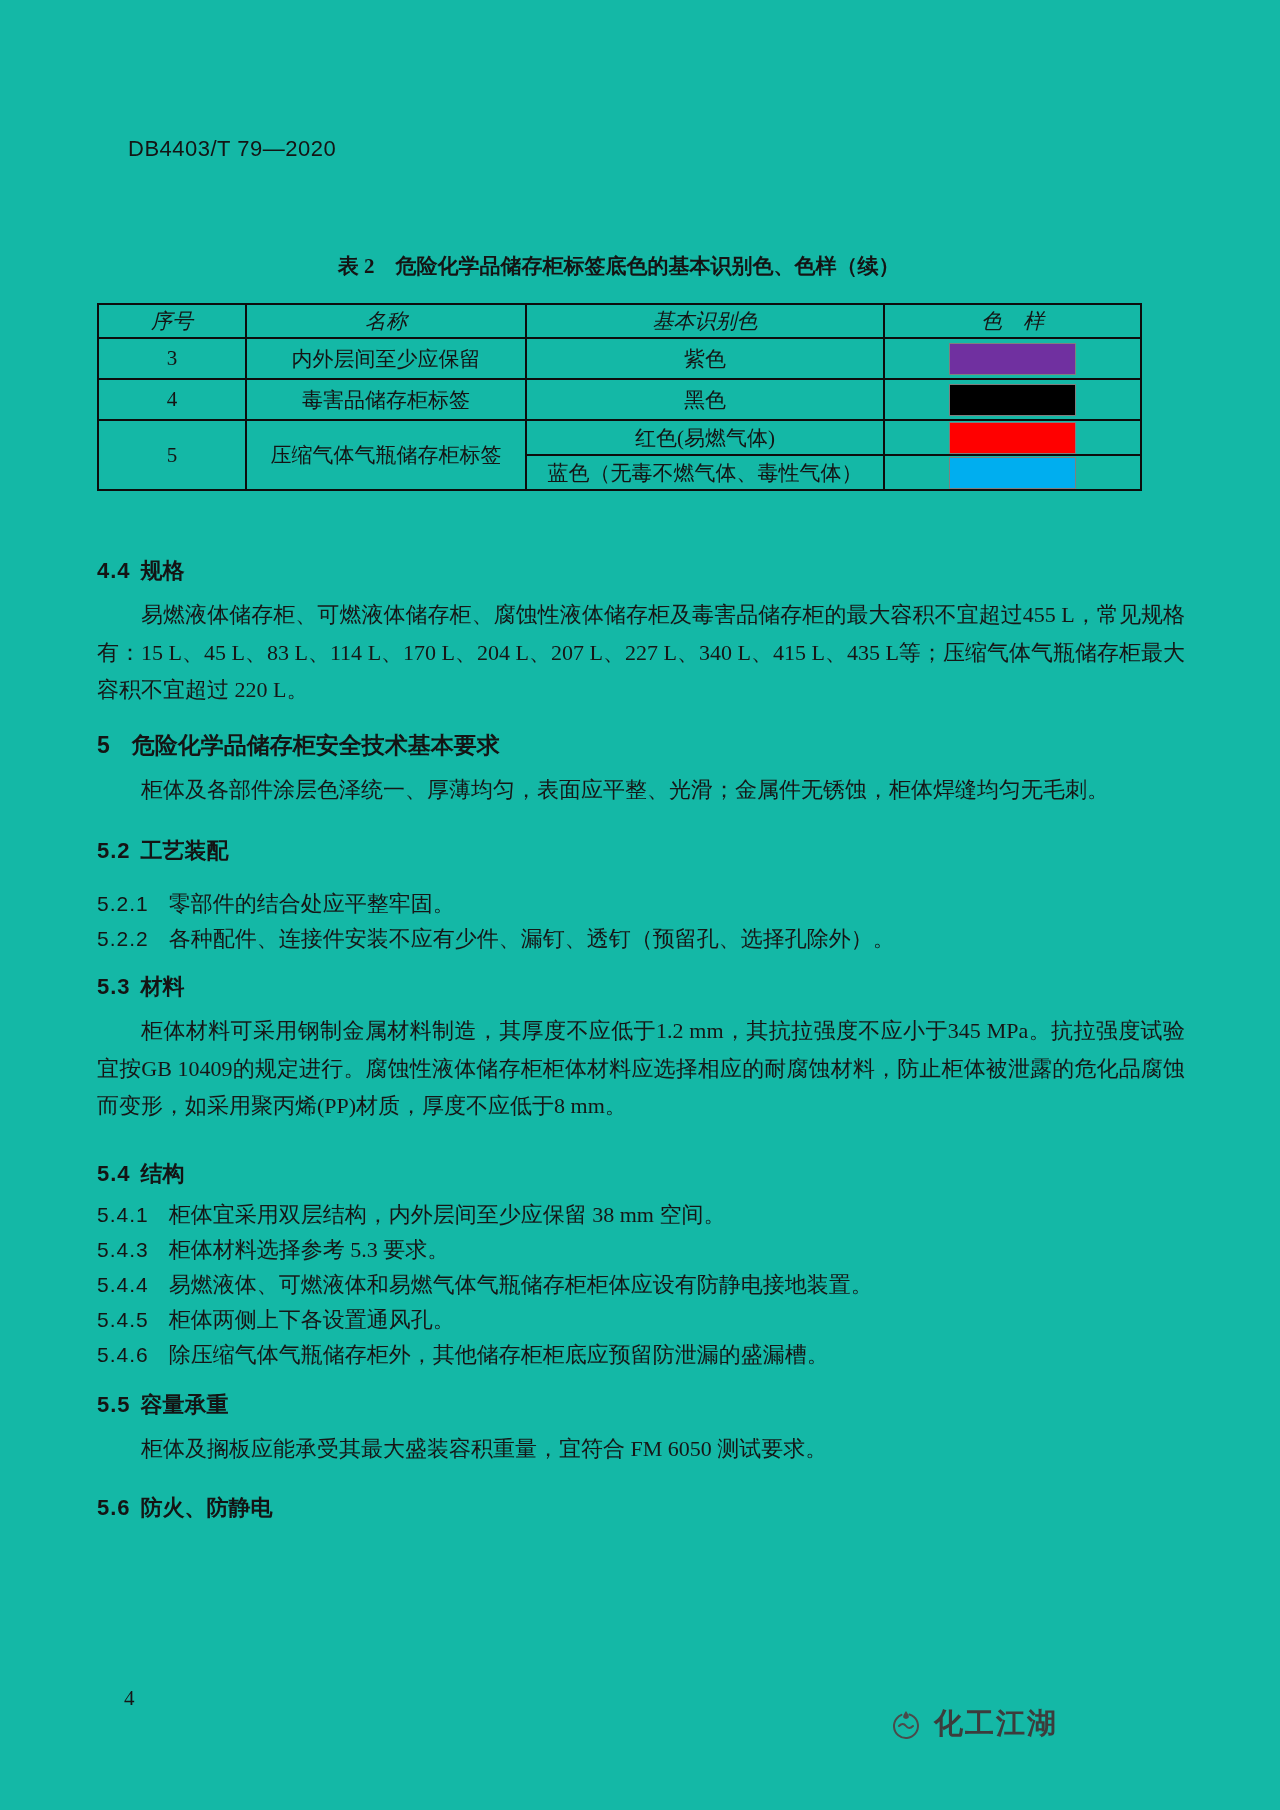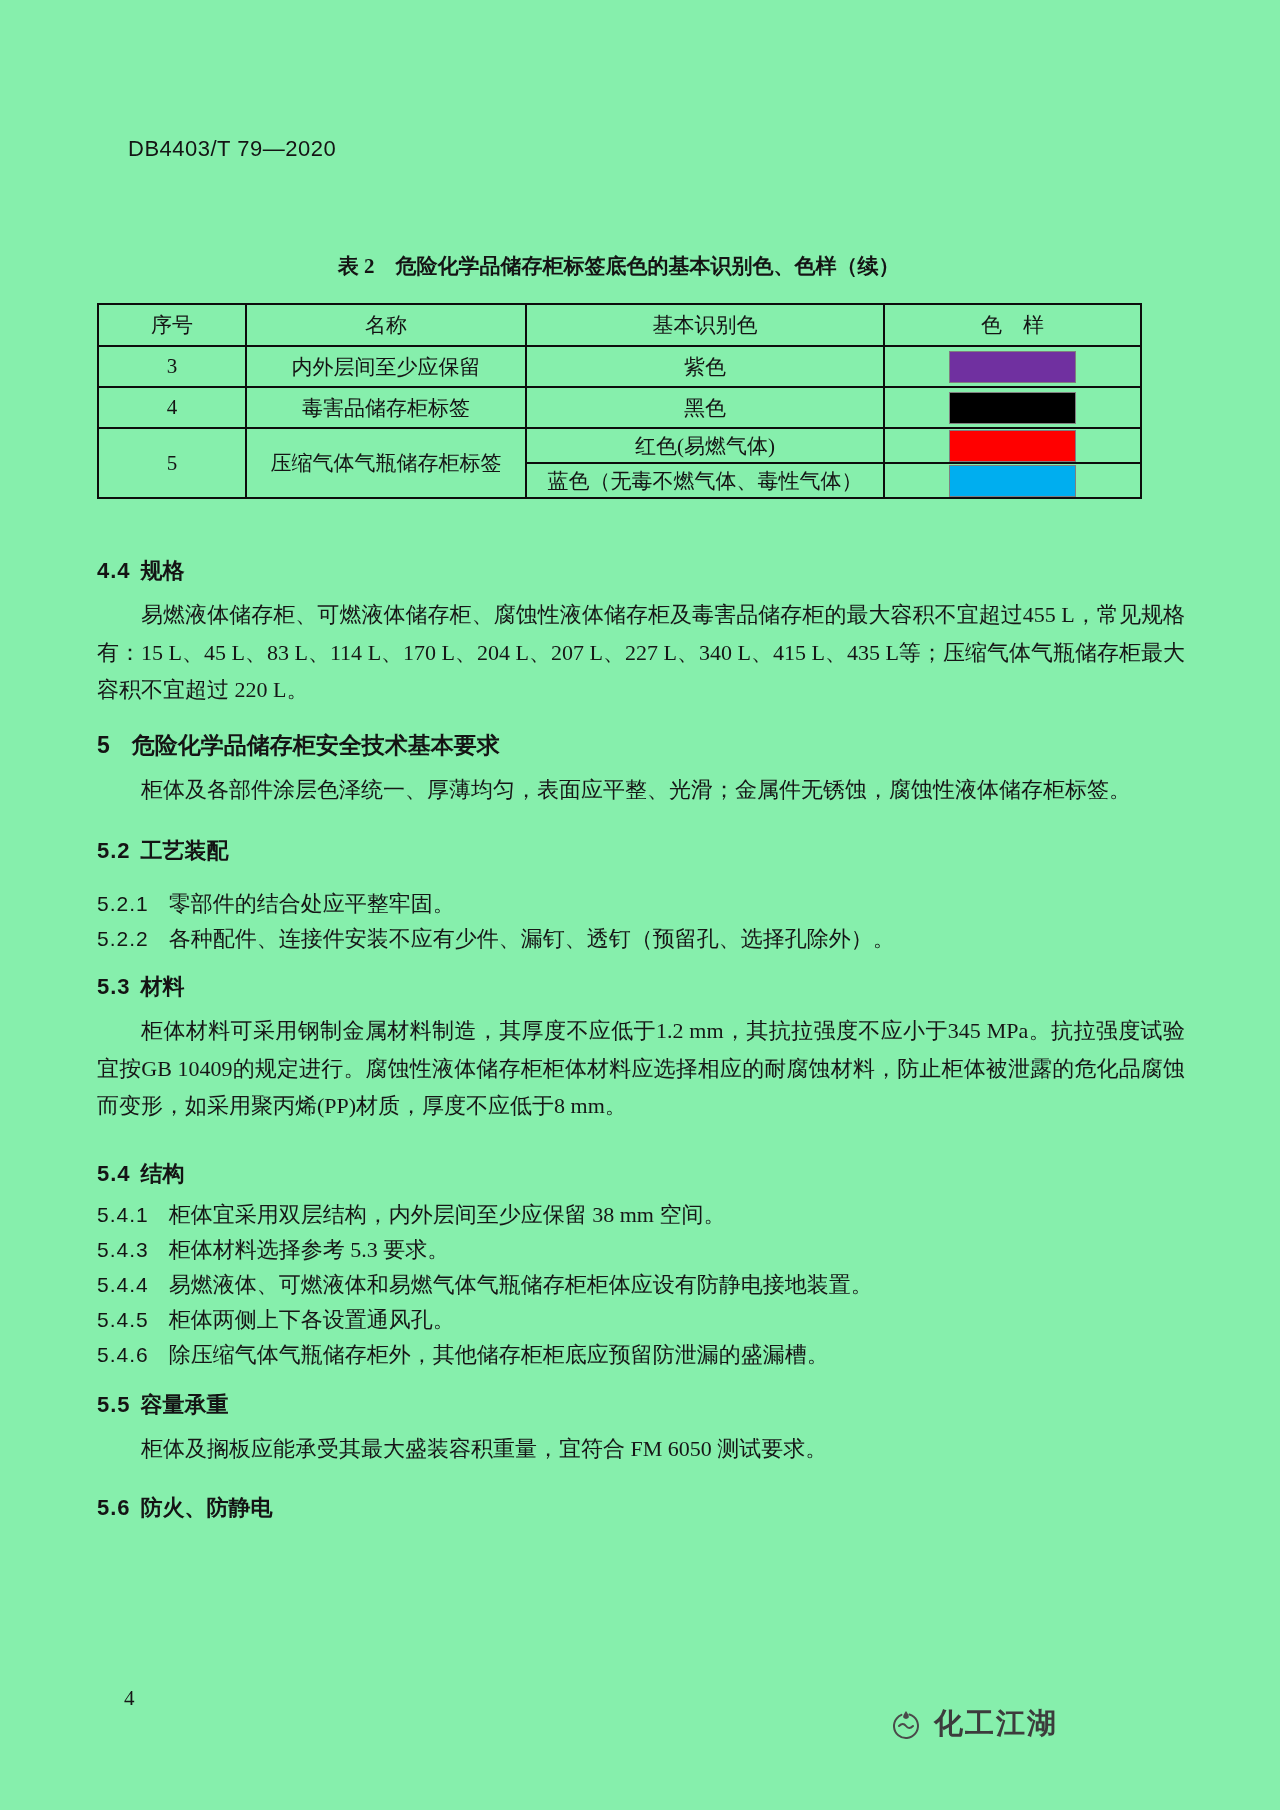--- a/index.html
+++ b/index.html
@@ -1,37 +1,37 @@
 <!DOCTYPE html>
 <html><head>
 <meta charset="utf-8">
 <style>
   html,body{margin:0;padding:0;background:#ffffff;}
   body{width:1280px;height:1810px;position:relative;overflow:hidden;
        font-family:"Liberation Serif","DejaVu Serif",serif;color:#111;}
-  .page{position:absolute;inset:0;background:#86efac;}
+  .page{position:absolute;inset:0;background:#14b8a6;}
 
   .doc-header{position:absolute;left:128px;top:136px;
       font-family:"Liberation Sans","DejaVu Sans",sans-serif;
       font-size:22px;letter-spacing:0.5px;color:#141414;}
 
   .table-title{position:absolute;left:97px;top:252px;width:1043px;
       text-align:center;font-family:Liberation Serif, serif;
       font-weight:700;font-size:21px;color:#141414;}
 
   table.color-table{position:absolute;left:97px;top:303px;width:1043px;
       border-collapse:collapse;table-layout:fixed;
       font-size:21px;color:#141414;}
   .color-table th,.color-table td{border:2px solid #0d0d0d;text-align:center;
       vertical-align:middle;padding:0;font-weight:400;}
   .col-no{width:148px;}
   .col-name{width:280px;}
   .col-color{width:358px;}
   .col-sample{width:257px;}
-  .row-h{height:42px;}
+  .row-h{height:34px;font-style:italic;}
   .row-std{height:41px;}
   .row-sub{height:35px;}
   .swatch{width:125px;height:30px;margin:0 auto;border:1px solid #7f7f7f;}
 
   .content{position:absolute;left:97px;top:540px;width:1088px;}
 
   .sec-heading{font-family:"Liberation Sans","DejaVu Sans",sans-serif;
       font-weight:700;font-size:22px;line-height:30px;color:#141414;}
   .sec-heading .sec-num{margin-right:10px;letter-spacing:1px;}
   .chapter-heading{font-family:"Liberation Sans","DejaVu Sans",sans-serif;
@@ -118,21 +118,21 @@
 
     <div class="sec-heading mt16">
       <span class="sec-num">4.4</span><span>规格</span>
     </div>
     <p class="body-par">易燃液体储存柜、可燃液体储存柜、腐蚀性液体储存柜及毒害品储存柜的最大容积不宜超过455 L，常见规格有：15 L、45 L、83 L、114 L、170 L、204 L、207 L、227 L、340 L、415 L、435 L等；压缩气体气瓶储存柜最大容积不宜超过 220 L。</p>
 
     <div class="chapter-heading mt24">
       <span class="sec-num">5</span><span>危险化学品储存柜安全技术基本要求</span>
     </div>
 
-    <p class="body-par">柜体及各部件涂层色泽统一、厚薄均匀，表面应平整、光滑；金属件无锈蚀，腐蚀性液体储存柜标签。</p>
+    <p class="body-par">柜体及各部件涂层色泽统一、厚薄均匀，表面应平整、光滑；金属件无锈蚀，柜体焊缝均匀无毛刺。</p>
 
     <div class="sec-heading mt28">
       <span class="sec-num">5.2</span><span>工艺装配</span>
     </div>
     <div class="mt20">
       <div class="clause">
         <span class="clause-num">5.2.1</span><span>零部件的结合处应平整牢固。</span>
       </div>
       <div class="clause">
         <span class="clause-num">5.2.2</span><span>各种配件、连接件安装不应有少件、漏钉、透钉（预留孔、选择孔除外）。</span>

